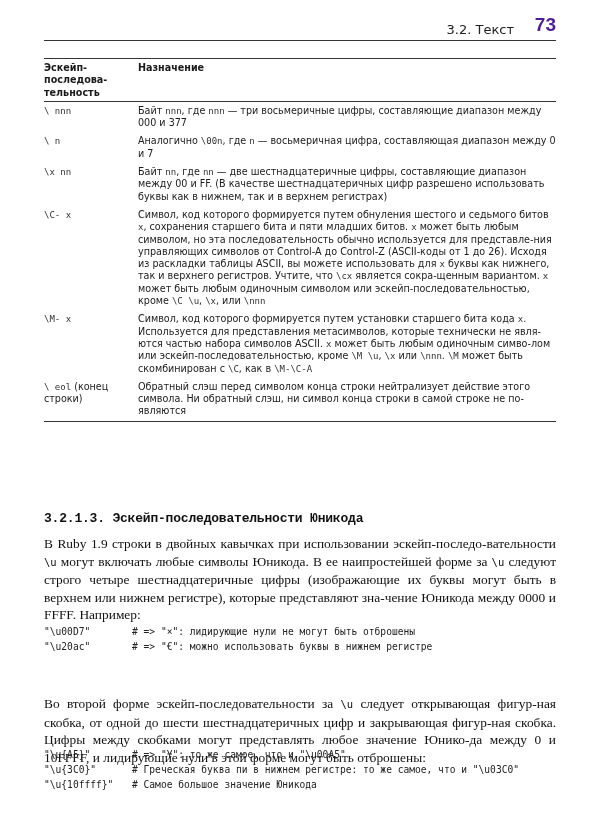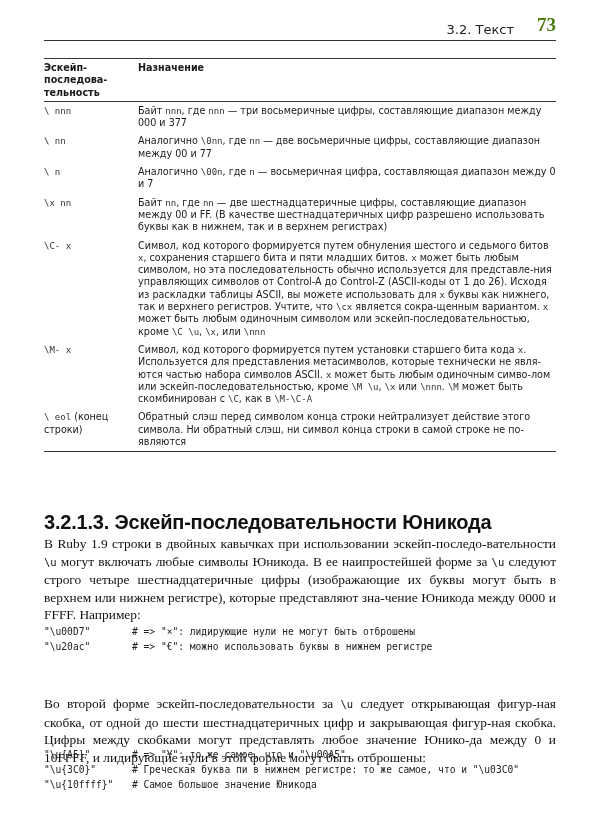--- a/index.html
+++ b/index.html
@@ -1,30 +1,30 @@
 <!DOCTYPE html>
 <html><head>
 <meta charset="utf-8">
 <style>
   html, body { margin: 0; padding: 0; background: #ffffff; }
   body { width: 600px; height: 827px; position: relative; overflow: hidden; color: #1a1a1a; }
   .page { position: absolute; left: 44px; top: 0; width: 512px; }
 
   .running-head { position: absolute; left: 0; top: 14px; width: 512px; height: 26px; border-bottom: 1.5px solid #333; }
   .rh-section { position: absolute; right: 42px; top: 8px; font-family: "DejaVu Sans", sans-serif; font-size: 13px; color: #222; }
-  .rh-page { position: absolute; right: 0; top: 0; font-family: Liberation Serif, serif; font-weight: bold; font-size: 19px; color: #4d7c0f; }
+  .rh-page { position: absolute; right: 0; top: 0; font-family: Liberation Sans, sans-serif; font-weight: bold; font-size: 19px; color: #4c1d95; }
 
   table.esc { position: absolute; left: 0; top: 58px; width: 512px; border-collapse: collapse; border-top: 1.5px solid #333; border-bottom: 1.5px solid #333; font-family: "DejaVu Sans", sans-serif; font-size: 9.6px; line-height: 12.3px; }
   table.esc th { text-align: left; vertical-align: top; font-weight: bold; padding: 3px 0 2px 0; border-bottom: 1.5px solid #333; margin-left: 39px; }
   table.esc td { vertical-align: top; padding: 3px 0 3px 0; }
   .c1 { width: 94px; }
   .mono { font-family: "DejaVu Sans Mono", monospace; font-size: 9px; color: #333; }
   td.c1 .mono { color: #333; }
 
-  .section-title { position: absolute; left: 0; top: 511px; font-family: Liberation Sans, sans-serif; font-weight: bold; font-size: 20px; color: #111; white-space: nowrap; letter-spacing: -0.2px; }
+  .section-title { position: absolute; left: 0; top: 511px; font-family: Liberation Mono, monospace; font-weight: bold; font-size: 13px; color: #111; white-space: nowrap; letter-spacing: -0.2px; }
 
   .para { position: absolute; left: 0; width: 512px; font-family: "Liberation Serif", serif; font-size: 13.4px; line-height: 17.6px; text-align: justify; color: #111; }
   .p1 { top: 535px; }
   .p2 { top: 695px; }
   .m { font-family: "DejaVu Sans Mono", monospace; font-size: 10.5px; }
 
   .code { position: absolute; left: 0; font-family: "DejaVu Sans Mono", monospace; font-size: 9.6px; line-height: 15px; color: #222; white-space: pre; }
   .code1 { top: 624px; }
   .code2 { top: 747px; }
   .code .lit { display: inline-block; width: 88px; }
@@ -43,24 +43,20 @@
     <thead>
       <tr>
         <th class="c1">Эскейп-последова-тельность</th>
         <th>Назначение</th>
       </tr>
     </thead>
     <tbody id="table-body">
         <tr>
           <td class="c1"><span class="mono">\ nnn</span></td>
           <td><span>Байт </span><span class="mono">nnn</span><span>, где </span><span class="mono">nnn</span><span> — три восьмеричные цифры, составляющие диапазон между 000 и 377</span></td>
-        </tr>
-        <tr>
-          <td class="c1"><span class="mono">\ nn</span></td>
-          <td><span>Аналогично </span><span class="mono">\0nn</span><span>, где </span><span class="mono">nn</span><span> — две восьмеричные цифры, составляющие диапазон между 00 и 77</span></td>
         </tr>
         <tr>
           <td class="c1"><span class="mono">\ n</span></td>
           <td><span>Аналогично </span><span class="mono">\00n</span><span>, где </span><span class="mono">n</span><span> — восьмеричная цифра, составляющая диапазон между 0 и 7</span></td>
         </tr>
         <tr>
           <td class="c1"><span class="mono">\x nn</span></td>
           <td><span>Байт </span><span class="mono">nn</span><span>, где </span><span class="mono">nn</span><span> — две шестнадцатеричные цифры, составляющие диапазон между 00 и FF. (В качестве шестнадцатеричных цифр разрешено использовать буквы как в нижнем, так и в верхнем регистрах)</span></td>
         </tr>
         <tr>

